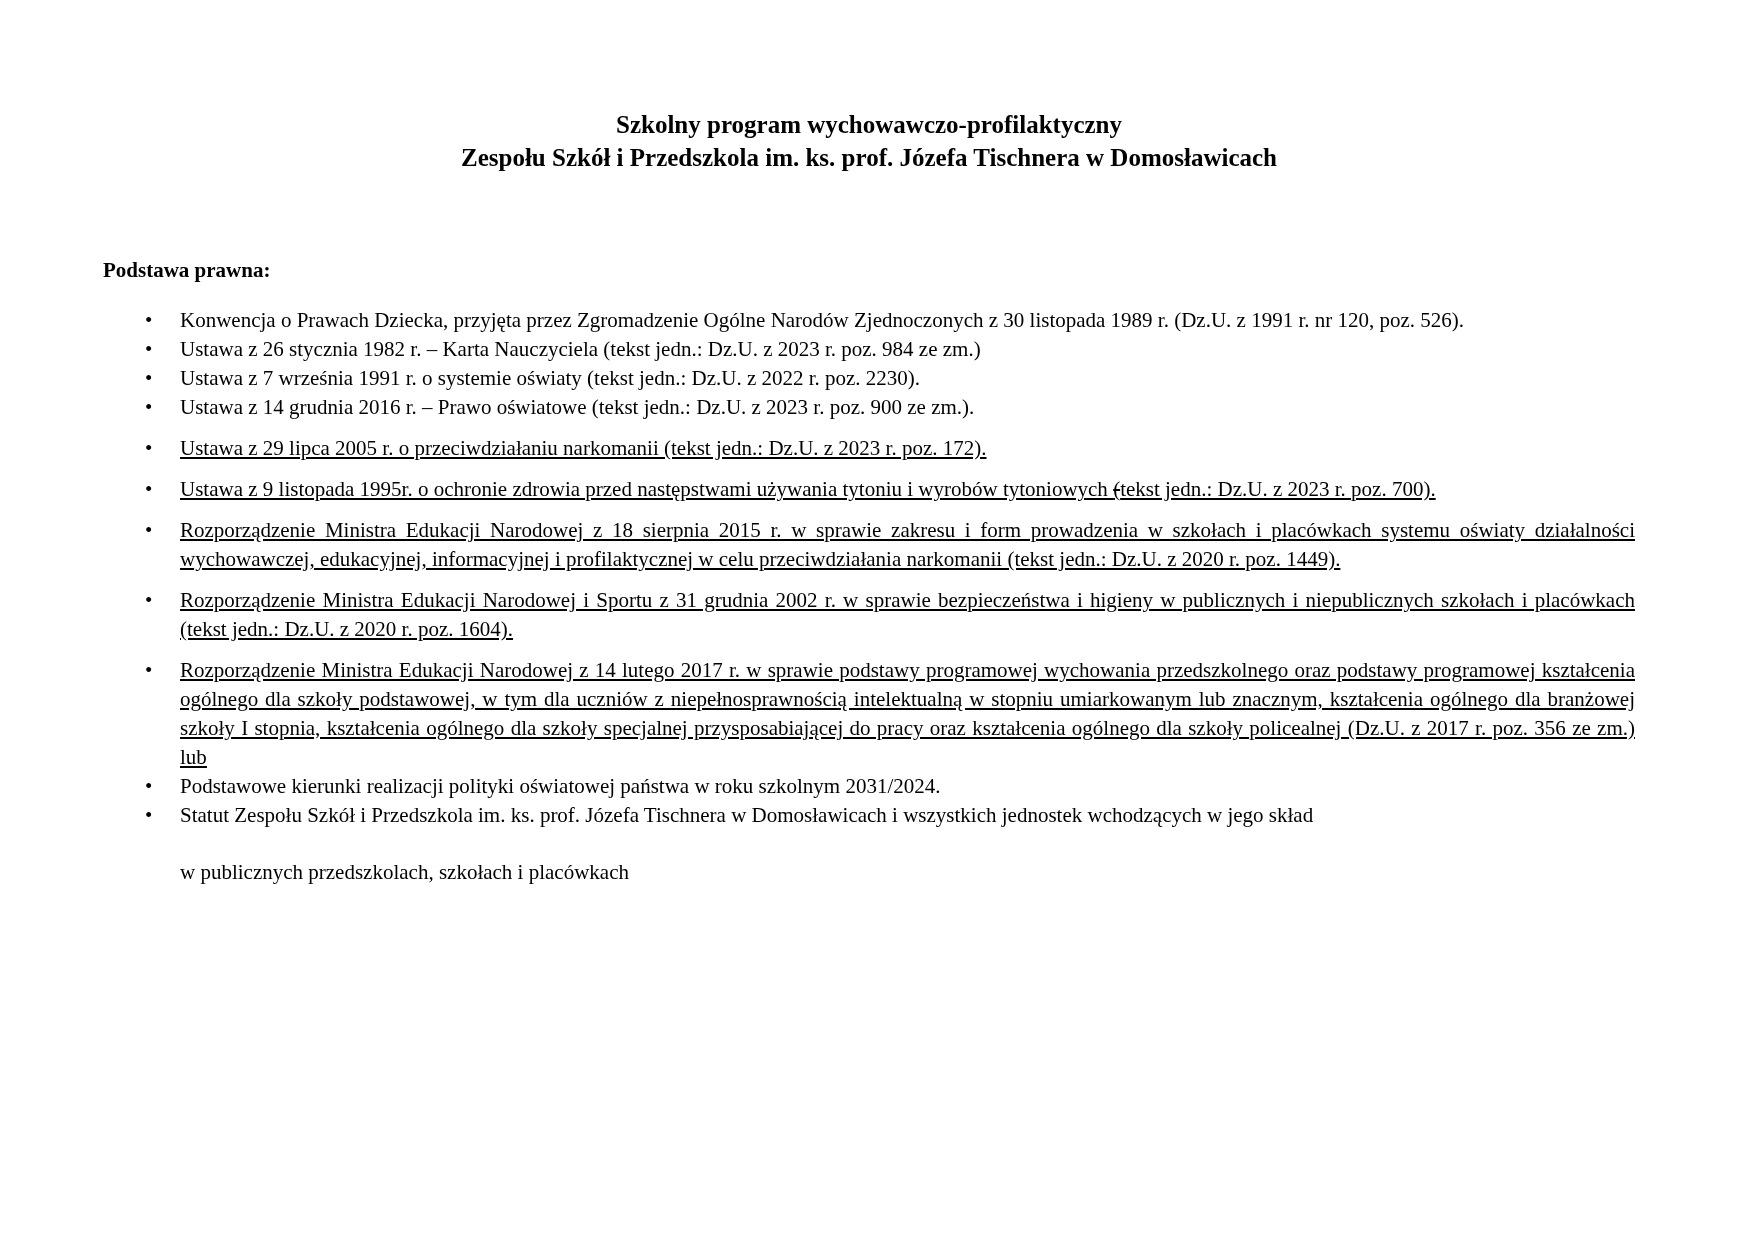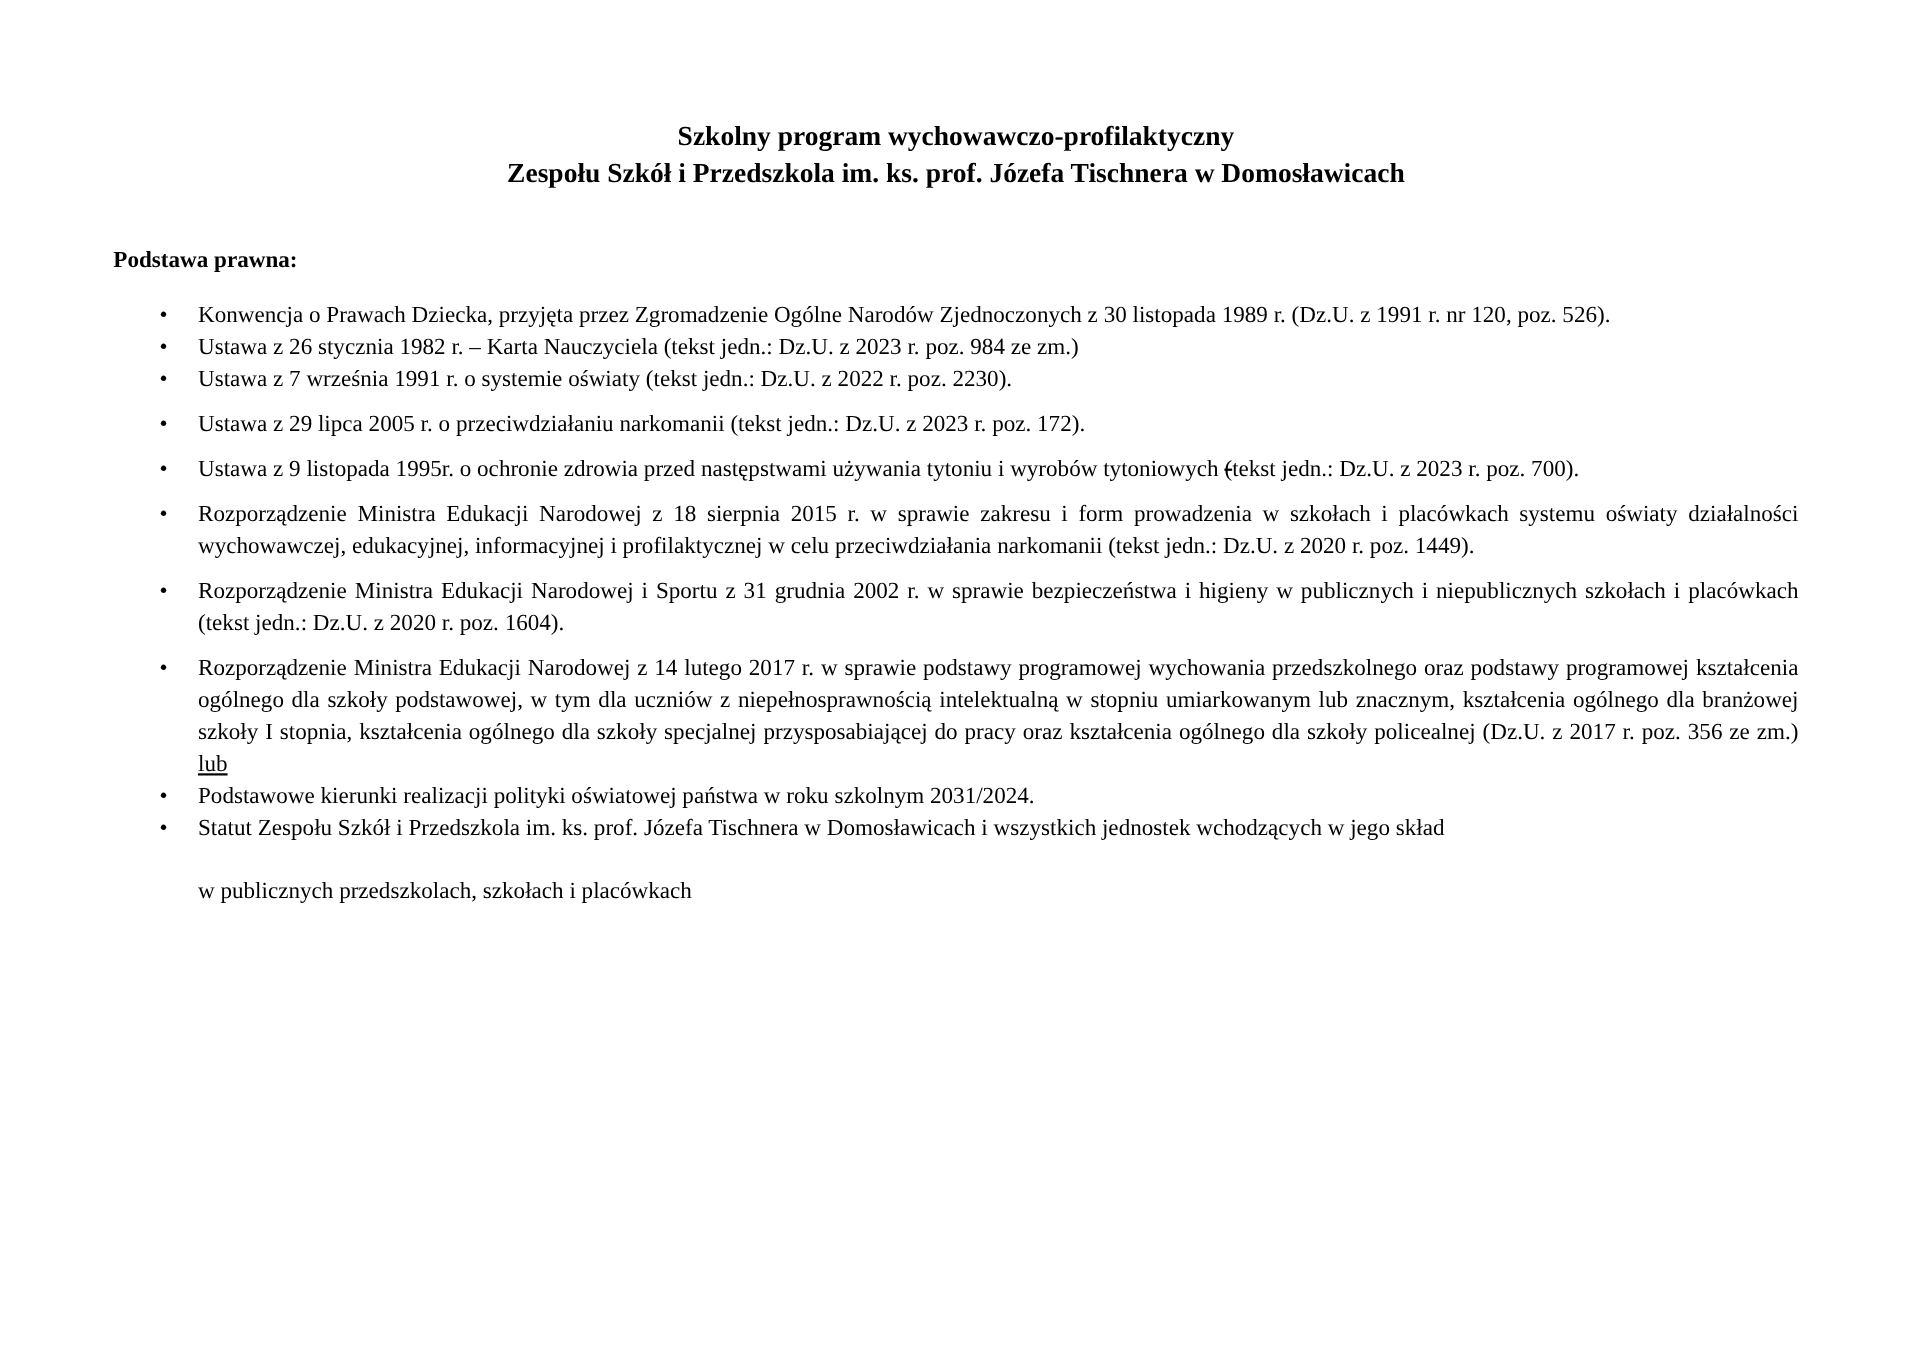--- a/index.html
+++ b/index.html
@@ -19,21 +19,21 @@
     overflow: hidden;
   }
   .doc-title {
     margin: 0;
     text-align: center;
     font-size: 25px;
     font-weight: bold;
     line-height: 33px;
   }
   .section-heading {
-    margin: 48px 0 0 0;
+    margin: 82px 0 0 0;
     font-size: 21px;
     font-weight: bold;
     line-height: 29px;
   }
   ul.legal-list {
     list-style: none;
     margin: 21px 0 0 0;
     padding: 0;
   }
   ul.legal-list li {
@@ -45,20 +45,21 @@
   ul.legal-list li::before {
     content: "\2022";
     position: absolute;
     left: 42px;
     top: 0;
     font-size: 21px;
     line-height: 29px;
   }
   ul.legal-list li.spaced {
     margin-top: 12px;
+    text-decoration: underline;
   }
   .item-text {
     margin: 0;
     text-align: justify;
   }
   .continuation {
     margin: 28px 0 0 0;
     text-align: left;
   }
   .underline { text-decoration: underline; }
@@ -78,20 +79,23 @@
   <ul class="legal-list">
       <li>
         <p class="item-text"><span>Konwencja o Prawach Dziecka, przyjęta przez Zgromadzenie Ogólne Narodów Zjednoczonych z 30 listopada 1989 r. (Dz.U. z 1991 r. nr 120, poz. 526).</span></p>
       </li>
       <li>
         <p class="item-text"><span>Ustawa z 26 stycznia 1982 r. – Karta Nauczyciela (tekst jedn.: Dz.U. z 2023 r. poz. 984 ze zm.)</span></p>
       </li>
       <li>
         <p class="item-text"><span>Ustawa z 7 września 1991 r. o systemie oświaty (tekst jedn.: Dz.U. z 2022 r. poz. 2230).</span></p>
       </li>
+      <li>
+        <p class="item-text"><span>Ustawa z 14 grudnia 2016 r. – Prawo oświatowe (tekst jedn.: Dz.U. z 2023 r. poz. 900 ze zm.).</span></p>
+      </li>
       <li class="spaced">
         <p class="item-text"><span>Ustawa z 29 lipca 2005 r. o przeciwdziałaniu narkomanii (tekst jedn.: Dz.U. z 2023 r. poz. 172).</span></p>
       </li>
       <li class="spaced">
         <p class="item-text"><span>Ustawa z 9 listopada 1995r. o ochronie zdrowia przed następstwami używania tytoniu i wyrobów tytoniowych </span><span class="strike">(</span><span>tekst jedn.: Dz.U. z 2023 r. poz. 700).</span></p>
       </li>
       <li class="spaced">
         <p class="item-text"><span>Rozporządzenie Ministra Edukacji Narodowej z 18 sierpnia 2015 r. w sprawie zakresu i form prowadzenia w szkołach i placówkach systemu oświaty działalności wychowawczej, edukacyjnej, informacyjnej i profilaktycznej w celu przeciwdziałania narkomanii (tekst jedn.: Dz.U. z 2020 r. poz. 1449).</span></p>
       </li>
       <li class="spaced">

